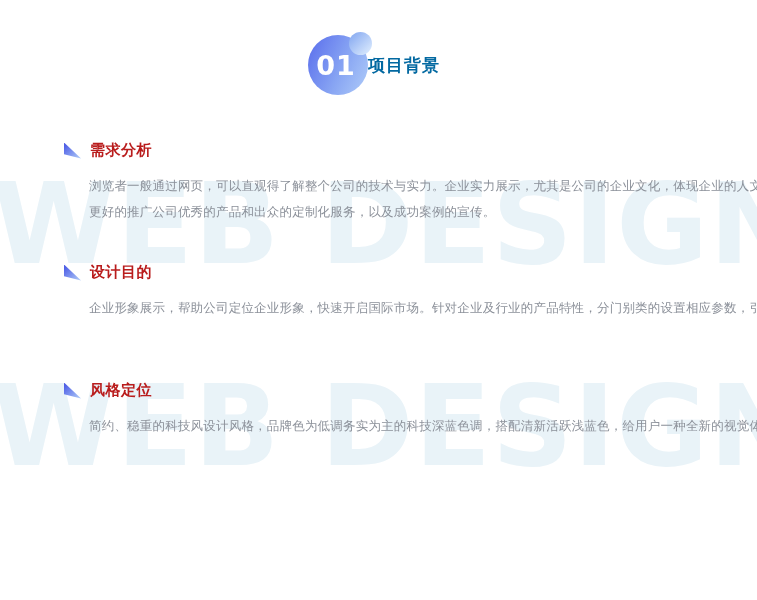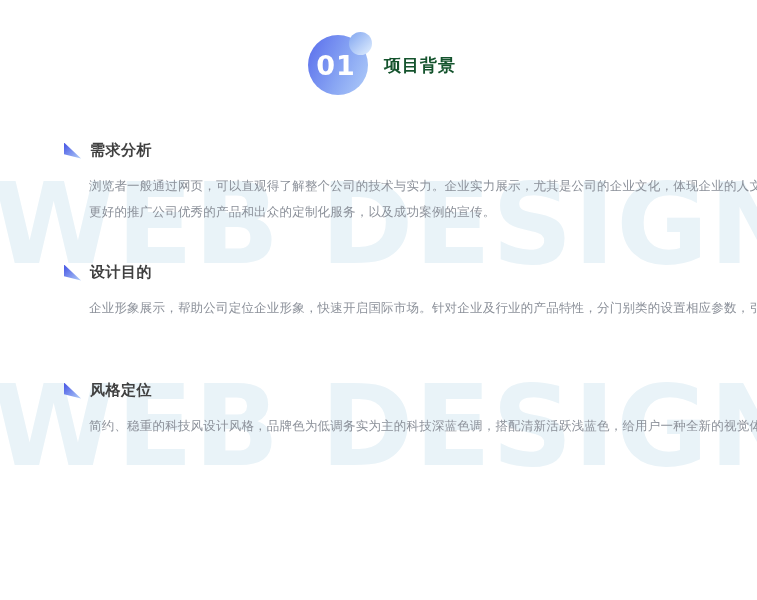--- a/index.html
+++ b/index.html
@@ -31,21 +31,21 @@
   .wm1 { top: 168px; }
   .wm2 { top: 370px; }
 
   
   .header {
     position: absolute;
     left: 308px;
     top: 35px;
     display: flex;
     align-items: center;
-    gap: 16px;
+    gap: 0;
     z-index: 2;
   }
   .badge {
     position: relative;
     width: 60px;
     height: 60px;
   }
   .badge .big-circle {
     position: absolute;
     left: 0; top: 0;
@@ -69,21 +69,21 @@
     justify-content: center;
     font-size: 27px;
     font-weight: 700;
     color: #ffffff;
     letter-spacing: 1px;
     padding-right: 4px;
   }
   .page-title {
     font-size: 17px;
     font-weight: 700;
-    color: #14532d;
+    color: #0369a1;
     letter-spacing: 1px;
   }
 
   
   .section {
     position: absolute;
     left: 64px;
     width: 648px;
     z-index: 1;
   }
@@ -100,21 +100,21 @@
   .tri-icon {
     width: 17px;
     height: 16px;
     flex: 0 0 auto;
     background: linear-gradient(135deg, #4f5fe6 10%, #a9c4f6 90%);
     clip-path: polygon(0 0, 100% 100%, 0 74%);
   }
   .sec-title {
     font-size: 15px;
     font-weight: 700;
-    color: #404040;
+    color: #b91c1c;
     letter-spacing: 0.5px;
   }
   .sec-body {
     padding-left: 25px;
   }
   .sec-line {
     font-size: 12.5px;
     line-height: 26px;
     color: #8b9099;
     letter-spacing: 0.2px;

